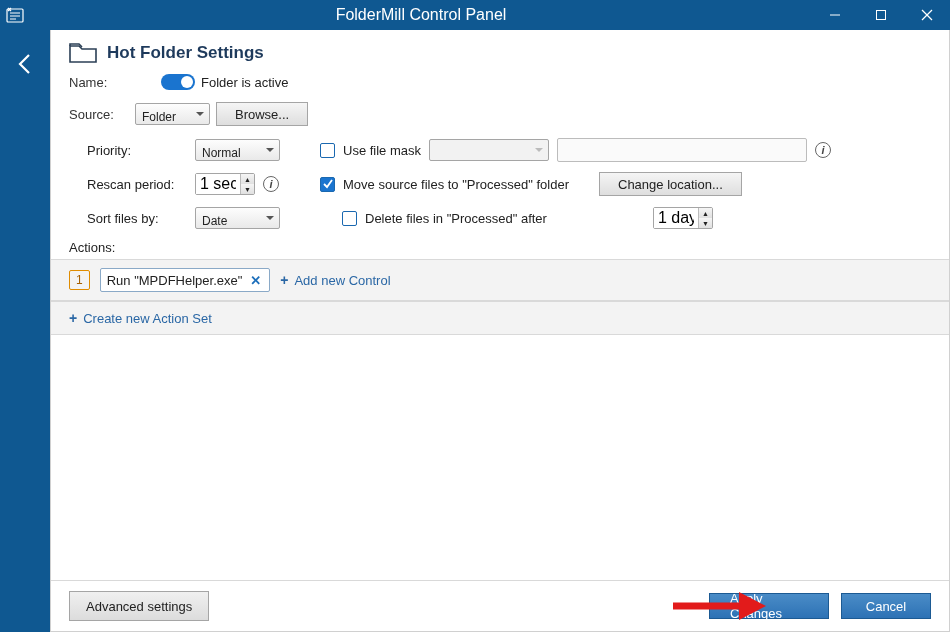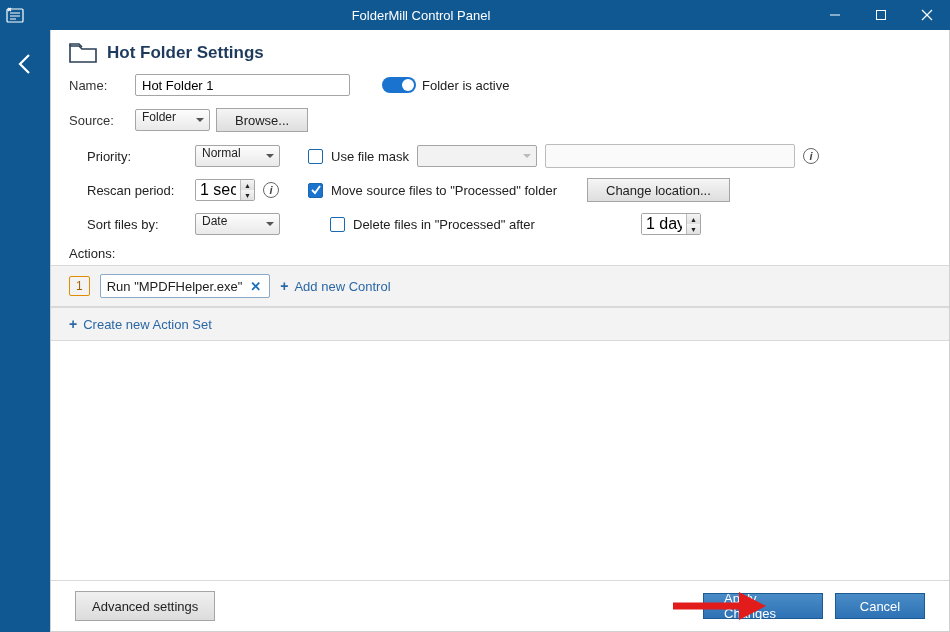--- a/index.html
+++ b/index.html
@@ -1,41 +1,41 @@
 <!DOCTYPE html>
 <html><head>
 <meta charset="utf-8">
 <style>
   * { box-sizing: border-box; font-family: "Segoe UI", Tahoma, sans-serif; }
   body { margin: 0; width: 950px; height: 632px; background: #fff; overflow: hidden; font-size: 13px; color: #222; }
 
   .titlebar { height: 30px; background: #0f5891; display: flex; align-items: center; color: #fff; }
   .titlebar .app-icon { width: 30px; height: 30px; display: flex; align-items: center; justify-content: center; }
-  .titlebar .title { flex: 1; text-align: center; font-size: 13px; font-weight: 400; }
+  .titlebar .title { flex: 1; text-align: center; font-size: 16px; font-weight: 400; }
   .titlebar .win-btn { width: 46px; height: 30px; display: flex; align-items: center; justify-content: center; cursor: pointer; }
   .titlebar .win-btn svg { stroke: #fff; }
 
   .app-body { display: flex; height: calc(100% - 30px); }
   .left-rail { width: 50px; background: #0f5891; display: flex; flex-direction: column; align-items: center; padding-top: 20px; }
   .back-btn { width: 28px; height: 28px; cursor: pointer; }
 
   .main { flex: 1; background: #fff; display: flex; flex-direction: column; border: 1px solid #d0d0d0; border-top: none; }
 
   .header-row { display: flex; align-items: center; gap: 10px; padding: 12px 18px 10px 18px; }
   .folder-big-icon { width: 28px; height: 22px; }
   .page-title { font-size: 17px; font-weight: 600; color: #1e3a5c; }
 
   .form-area { padding: 0 18px 6px 18px; }
   .form-row { display: flex; align-items: center; gap: 6px; margin-bottom: 12px; }
   .lbl { width: 60px; color: #333; font-size: 13px; }
   .sub-lbl { width: 100px; font-size: 13px; }
   .inp { height: 22px; border: 1px solid #a5a5a5; border-radius: 2px; padding: 1px 6px; font-size: 13px; background: #fff; }
   .inp.name { width: 215px; }
   .inp.path { width: 325px; }
-  .sel { height: 22px; border: 1px solid #a5a5a5; border-radius: 2px; background: linear-gradient(#fdfdfd,#e9e9e9); font-size: 12px; padding: 0 18px 0 6px; position: relative; display: inline-flex; align-items: flex-start; cursor: pointer; }
+  .sel { height: 22px; border: 1px solid #a5a5a5; border-radius: 2px; background: linear-gradient(#fdfdfd,#e9e9e9); font-size: 12px; padding: 0 18px 0 6px; position: relative; display: inline-flex; align-items: flex-end; cursor: pointer; }
   .sel::after { content: ""; position: absolute; right: 5px; top: 50%; margin-top: -2px; border: 4px solid transparent; border-top-color: #555; }
   .sel.folder { width: 75px; }
   .sel.priority, .sel.sort { width: 85px; }
   .sel.mask { width: 120px; background: #f2f2f2; color: #999; }
   .sel.mask::after { border-top-color: #bbb; }
 
   .btn { display: inline-flex; align-items: center; justify-content: center; height: 26px; padding: 0 20px; border: 1px solid #a5a5a5; border-radius: 0; background: linear-gradient(#f5f5f5,#dedede); font-size: 13px; cursor: pointer; }
   .btn.primary { background: linear-gradient(#4a8cc7,#2d72b5); border-color: #1c5a93; color: #fff; }
   .btn.small { height: 24px; padding: 0 18px; }
   .btn.advanced { height: 30px; padding: 0 16px; background: linear-gradient(#f0f0f0,#dcdcdc); }
@@ -50,35 +50,35 @@
 
   .spinner-wrap { display: inline-flex; align-items: center; border: 1px solid #a5a5a5; border-radius: 2px; height: 22px; }
   .spinner-wrap input { border: none; width: 44px; height: 20px; padding: 0 4px; font-size: 16px; outline: none; }
   .spinner-btns { display: flex; flex-direction: column; width: 14px; height: 20px; border-left: 1px solid #bbb; }
   .spinner-btns span { flex: 1; display: flex; align-items: center; justify-content: center; font-size: 7px; cursor: pointer; background: linear-gradient(#f5f5f5,#e0e0e0); }
 
   .info-ic { width: 16px; height: 16px; border: 1px solid #666; border-radius: 50%; display: inline-flex; align-items: center; justify-content: center; font-size: 11px; font-weight: bold; font-style: italic; color: #444; cursor: pointer; }
 
   .textish { height: 24px; width: 250px; border: 1px solid #bcbcbc; border-radius: 2px; background: #fafafa; }
 
-  .opts-grid { display: flex; gap: 28px; }
+  .opts-grid { display: flex; gap: 40px; }
   .opts-col { display: flex; flex-direction: column; gap: 10px; }
   .opts-row { display: flex; align-items: center; gap: 8px; min-height: 24px; }
 
   .section-label { padding: 4px 18px; font-size: 13px; }
   .bar-strip { background: #f3f3f3; border-top: 1px solid #d9d9d9; border-bottom: 1px solid #d9d9d9; padding: 8px 18px; display: flex; align-items: center; gap: 10px; }
   .bar-strip.second { margin-top: 0; }
 
   .action-badge { border: 1px solid #e08c00; border-radius: 2px; padding: 0 6px; height: 20px; display: inline-flex; align-items: center; font-size: 12px; color: #a65f00; }
   .action-chip { display: inline-flex; align-items: center; gap: 6px; border: 1px solid #8aa9c7; border-radius: 2px; height: 24px; padding: 0 6px; background: #fff; cursor: pointer; }
   .action-chip .x { color: #1d6fbb; font-weight: bold; cursor: pointer; padding: 0 2px; }
   .link-like { display: inline-flex; align-items: center; gap: 6px; color: #2a67a5; cursor: pointer; font-size: 13px; }
   .plus { color: #2a67a5; font-weight: bold; font-size: 14px; }
 
-  .footer { margin-top: auto; display: flex; align-items: center; padding: 10px 24px; border-top: 1px solid #d9d9d9; gap: 12px; position: relative; }
+  .footer { margin-top: auto; display: flex; align-items: center; padding: 10px 18px; border-top: 1px solid #d9d9d9; gap: 12px; position: relative; }
   .footer .spacer { flex: 1; }
 
   .arrow-annot { position: absolute; left: 620px; top: 50%; transform: translateY(-50%); pointer-events: none; }
 </style>
 </head>
 <body>
 
 <div class="titlebar">
   <div class="app-icon">
     <svg width="20" height="20" viewBox="0 0 20 20">
@@ -120,21 +120,20 @@
       <svg class="folder-big-icon" viewBox="0 0 28 22">
           <path d="M1 4h9l3 3h14v13H1z" fill="none" stroke="#2b3f55" stroke-width="1.6"></path>
           <path d="M1 4V2h9l3 3" fill="none" stroke="#2b3f55" stroke-width="1.6"></path>
         </svg>
       <div class="page-title">Hot Folder Settings</div>
     </div>
 
     <div class="form-area">
       <div class="form-row">
         <span class="lbl">Name:</span>
-        <input class="inp name" value="Hot Folder 1" style="">
         <div style="width:20px"></div>
         <div class="toggle">
             <div class="knob"></div>
           </div>
         <span>Folder is active</span>
       </div>
 
       <div class="form-row">
         <span class="lbl">Source:</span>
         <div class="sel folder">

